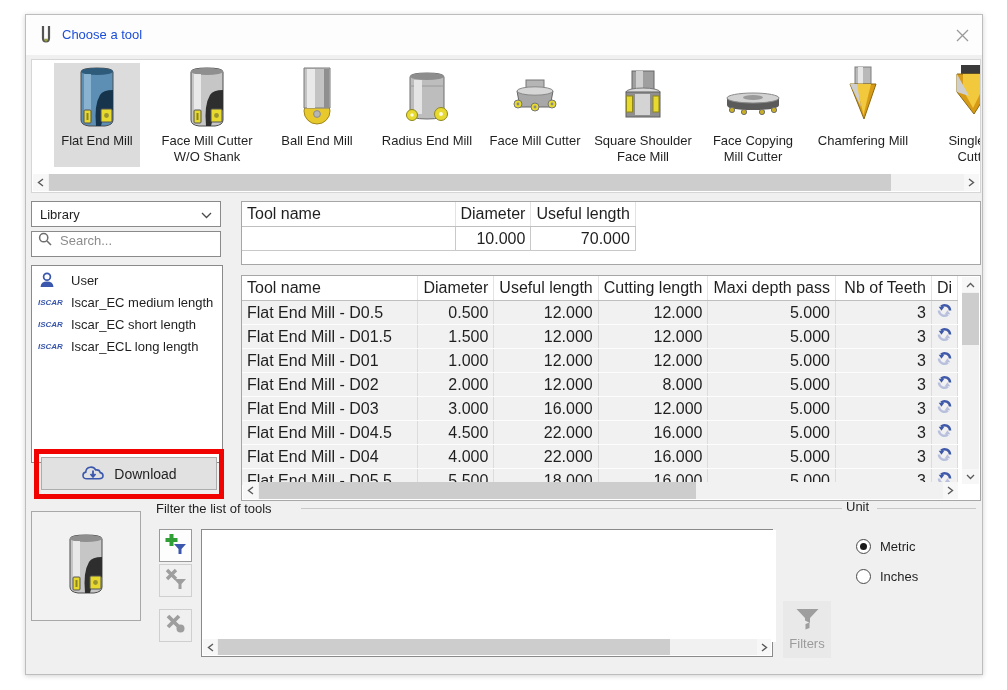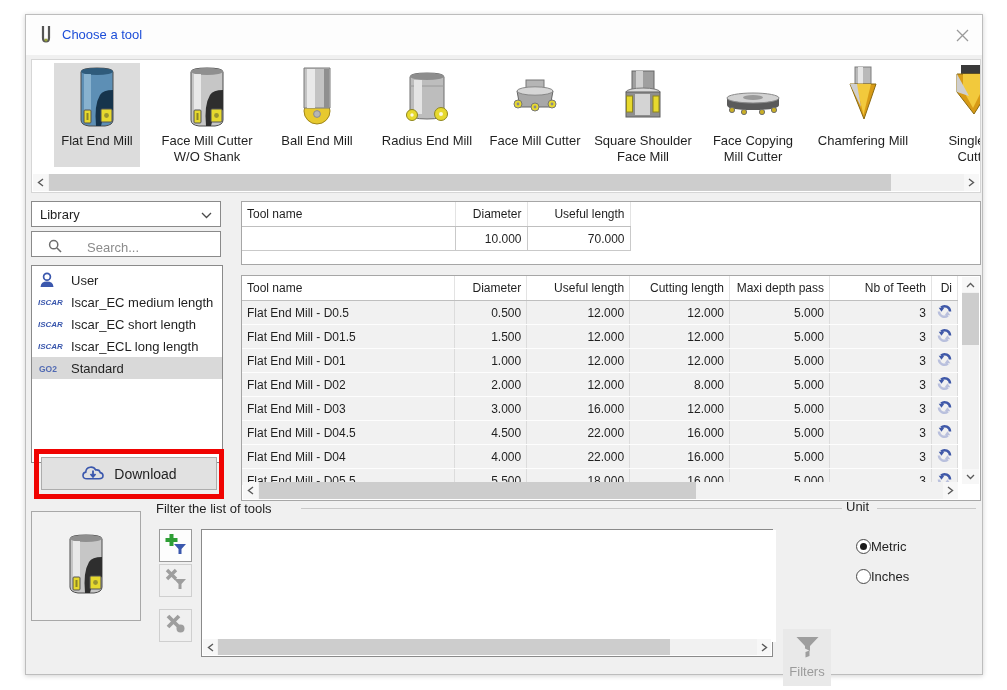--- a/index.html
+++ b/index.html
@@ -26,38 +26,38 @@
   
   .sb{background:#f1f1f1;}
   .sb-arrow{position:absolute;display:flex;align-items:center;justify-content:center;background:#f7f7f7;color:#5a5a5a;}
   .sb-thumb{position:absolute;background:#cdcdcd;}
   .strip-sb{left:1px;bottom:1px;width:946px;height:17px;}
 
   
   .combo{left:5px;top:186px;width:190px;height:26px;background:#fff;border:1px solid #8a8a8a;
          display:flex;align-items:center;padding:0 8px;justify-content:space-between;}
   .searchbox{left:5px;top:216px;width:190px;height:26px;background:#fff;border:1px solid #8a8a8a;
-         display:flex;align-items:flex-end;padding:0 16px;gap:23px;}
+         display:flex;align-items:flex-start;padding:0 6px;gap:6px;}
   .searchbox input{border:none;outline:none;width:150px;font-family:"Liberation Sans",sans-serif;
          font-size:13px;color:#1f1f1f;background:transparent;}
   .searchbox input::placeholder{color:#8c8c8c;}
   .libbox{left:5px;top:250px;width:192px;height:198px;background:#fff;border:1px solid #8a8a8a;padding-top:3px;}
   .lib-item{display:flex;align-items:center;gap:7px;height:22px;padding-left:6px;cursor:default;}
   .lib-item.selected{background:#d9d9d9;}
   .lib-icon{width:26px;display:flex;justify-content:flex-start;align-items:center;flex:0 0 26px;}
 
   .dl-annotation{left:8px;top:434px;width:190px;height:50px;border:5px solid #f00301;z-index:20;pointer-events:none;}
   .dl-btn{left:15px;top:442px;width:176px;height:33px;background:#e1e1e1;border:1px solid #adadad;
           display:flex;align-items:center;justify-content:center;gap:9px;font-size:14px;}
 
   
   .quick-panel{left:215px;top:186px;width:740px;height:64px;background:#fff;border:1px solid #a6a6a6;overflow:hidden;}
   .tools-panel{left:215px;top:260px;width:740px;height:226px;background:#fff;border:1px solid #a6a6a6;overflow:hidden;}
 
-  table.grid{border-collapse:collapse;table-layout:fixed;font-size:12px;}
+  table.grid{border-collapse:collapse;table-layout:fixed;font-size:16px;}
   .grid th{font-weight:normal;background:#fff;border-bottom:1px solid #bfbfbf;border-right:1px solid #e3e3e3;
            height:24px;padding:0 5px;overflow:hidden;white-space:nowrap;}
   .grid td{height:23px;padding:0 5px;overflow:hidden;white-space:nowrap;}
   .grid .c-name{text-align:left;}
   .grid .c-num{text-align:right;}
   .quick-panel td{background:#fff;border:1px solid #c9c9c9;margin-top:36px;}
   .quick-panel td.c-name{border-left:none;border-top:none;}
   .tools-panel tbody td{background:#f1f1f1;border-bottom:1px solid #fdfdfd;border-right:1px solid #dcdcdc;}
   .rows-clip{position:absolute;left:0;top:0;width:716px;height:209px;overflow:hidden;}
   .vsb{right:1px;top:1px;width:17px;height:207px;}
@@ -69,23 +69,23 @@
            display:flex;align-items:center;justify-content:center;}
   .grp-label{color:#1f1f1f;}
   .grp-line{height:1px;background:#c8c8c8;}
   .tool-btn{width:33px;height:33px;display:flex;align-items:center;justify-content:center;}
   .tool-btn.enabled{background:#fdfdfd;border:1px solid #9a9a9a;}
   .tool-btn.disabled{background:#f0f0f0;border:1px solid #cfcfcf;}
   .filter-area{left:175px;top:514px;width:572px;height:128px;background:#fff;border:1px solid #8a8a8a;}
   .filter-area textarea{position:absolute;left:0;top:0;width:570px;height:108px;border:none;resize:none;outline:none;
            font-family:"Liberation Sans",sans-serif;}
   .ta-sb{left:1px;bottom:1px;width:568px;height:16px;}
-  .filters-btn{left:757px;top:614px;width:48px;height:57px;background:#e9e9e9;display:flex;flex-direction:column;
+  .filters-btn{left:757px;top:586px;width:48px;height:57px;background:#e9e9e9;display:flex;flex-direction:column;
            align-items:center;justify-content:center;gap:3px;color:#9b9b9b;}
-  .radio-row{position:absolute;display:flex;align-items:center;}
+  .radio-row{position:absolute;display:flex;align-items:center;gap:9px;}
   .radio{width:13px;height:13px;border:1px solid #4a4a4a;border-radius:50%;background:#fff;position:relative;}
   .radio.selected::after{content:'';position:absolute;left:3px;top:3px;width:7px;height:7px;border-radius:50%;background:#1a1a1a;}
 </style>
 </head>
 <body>
 
 <div class="page">
   <div class="dialog">
 
     <div class="abs titlebar">
@@ -294,28 +294,20 @@
           </span>
           <span>Iscar_EC short length</span>
         </div>
         <div class="lib-item">
           <span class="lib-icon">
             <svg width="26" height="10" viewBox="0 0 26 10">
               <text x="0" y="8" font-size="8" font-style="italic" font-weight="bold" font-family="Liberation Sans,sans-serif" fill="#3a57ad">ISCAR</text>
             </svg>
           </span>
           <span>Iscar_ECL long length</span>
-        </div>
-        <div class="lib-item selected">
-          <span class="lib-icon">
-            <svg width="26" height="10" viewBox="0 0 26 10">
-              <text x="1" y="8.5" font-size="8.5" font-weight="bold" font-family="Liberation Sans,sans-serif" fill="#3a57ad" opacity="0.85">GO2</text>
-            </svg>
-          </span>
-          <span>Standard</span>
         </div>
       </div>
 
     <div class="abs dl-annotation"></div>
     <div class="abs dl-btn">
       <span>
         <svg width="24" height="17" viewBox="0 0 24 17">
           <path d="M6 14.8 Q2 14.8 2 11.4 Q2 8.6 4.8 8.1 Q4.9 3.8 9.2 3.2 Q13 2.8 14.6 5.9 Q18.6 5.4 19.2 8.6 Q22 9.2 22 11.8 Q22 14.8 18 14.8 Z" fill="none" stroke="#3a57ad" stroke-width="1.6"></path>
           <path d="M12 6.5 L12 12.2 M9.5 10 L12 12.8 L14.5 10" fill="none" stroke="#3a57ad" stroke-width="1.8"></path>
         </svg>

